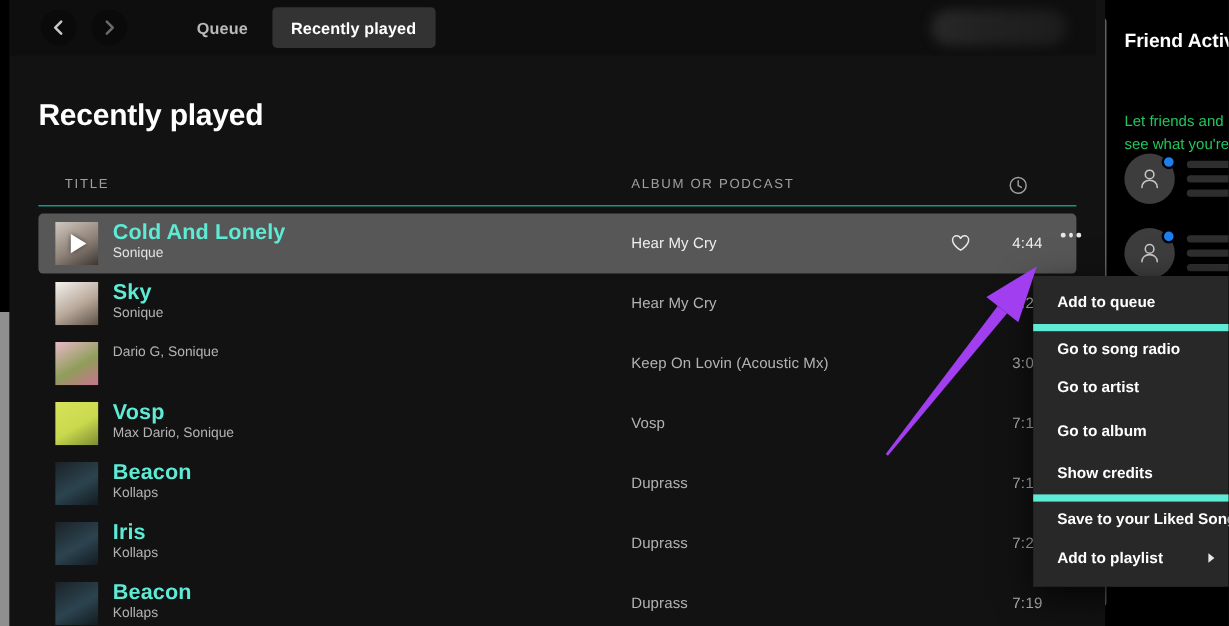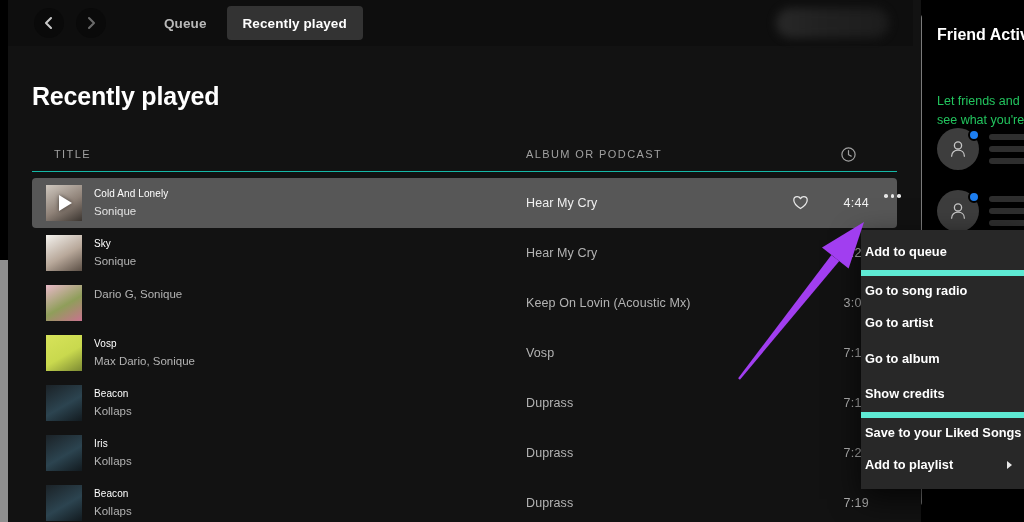--- a/index.html
+++ b/index.html
@@ -82,21 +82,21 @@
   .play-tri {
     width:0; height:0;
     border-left:13px solid #ffffff;
     border-top:8px solid transparent;
     border-bottom:8px solid transparent;
     margin-left:3px;
     filter:drop-shadow(0 0 2px rgba(0,0,0,.55));
   }
 
   .meta { position:absolute; left:62px; top:7px; }
-  .t-title { font-size:10px; font-weight:400; color:#ffffff; line-height:17px; letter-spacing:.1px; }
+  .t-title { font-size:18px; font-weight:700; color:#5eead4; line-height:17px; letter-spacing:.1px; }
   .t-artist { font-size:11.5px; color:#b3b3b3; line-height:16px; margin-top:1px; }
   .row.hovered .t-artist { color:#e2e2e2; }
 
   .t-album {
     position:absolute; left:494px;
     font-size:12.5px; color:#b3b3b3; letter-spacing:.1px;
   }
   .row.hovered .t-album { color:#f0f0f0; }
 
   .t-heart { position:absolute; left:760px; top:16px; }
@@ -147,21 +147,21 @@
   .ctxmenu {
     position:absolute; left:861px; top:230px; width:163px;
     background:#282828;
     box-shadow:0 10px 28px rgba(0,0,0,.7);
     padding:4px 0 6px 0;
     z-index:40;
   }
   .ctx-item {
     position:relative; height:35.5px;
     display:flex; align-items:center;
-    padding-left:4px; padding-right:12px;
+    padding-left:20px; padding-right:12px;
     font-size:12.8px; font-weight:600; color:#ffffff;
     white-space:nowrap;
   }
   .ctx-item.sep-above { border-top:6px solid #5eead4; }
   .ctx-arrow {
     position:absolute; right:12px; top:50%; transform:translateY(-50%);
     width:0; height:0;
     border-left:5px solid #e8e8e8;
     border-top:4px solid transparent;
     border-bottom:4px solid transparent;

